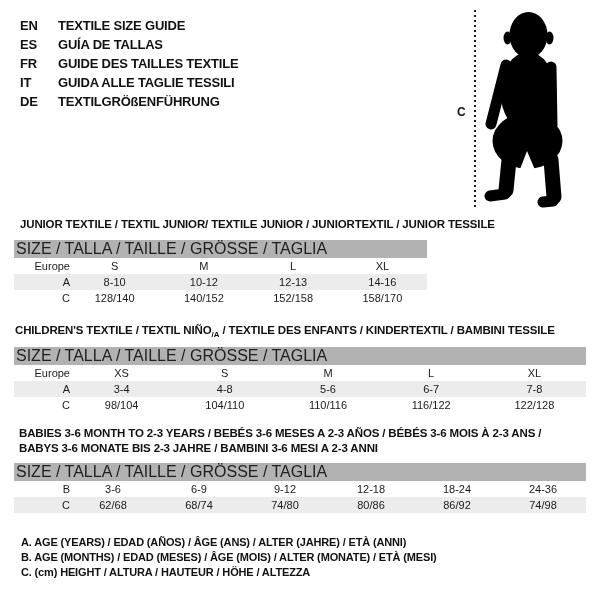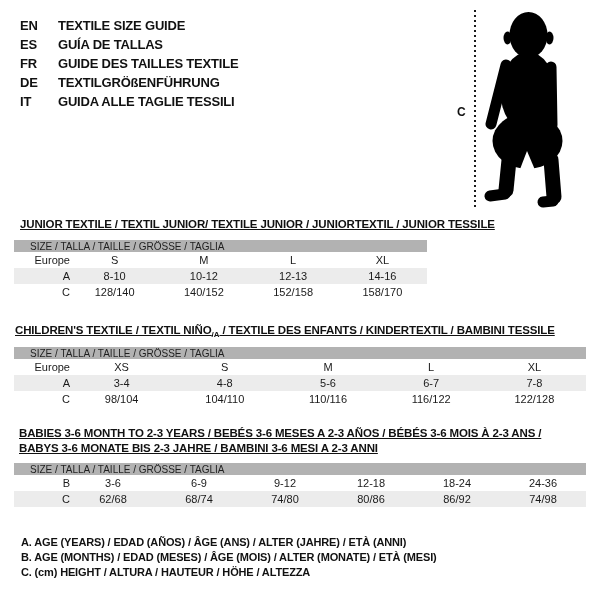--- a/index.html
+++ b/index.html
@@ -31,21 +31,20 @@
     position: absolute; left: 457px; top: 105px;
     font-weight: 700; font-size: 12px;
   }
   .silhouette { position: absolute; left: 481px; top: 5px; }
 
   
   .tbl-title {
     position: absolute;
     font-weight: 700; font-size: 11.5px; letter-spacing: -0.15px;
     white-space: nowrap;
-    text-decoration: underline;
   }
   .tbl-title .subscript {
     font-size: 8px; position: relative; top: 3px; letter-spacing: 0;
   }
   .title-1 { left: 20px; top: 218px; }
   .title-2 { left: 15px; top: 324px; }
   .title-3 { left: 19px; top: 426px; line-height: 15px; white-space: normal; width: 560px; }
 
   
   table.size-table {
@@ -55,21 +54,21 @@
   }
   .tbl-1 { left: 14px; top: 240px; width: 413px; }
   .tbl-2 { left: 14px; top: 347px; width: 572px; }
   .tbl-3 { left: 14px; top: 463px; width: 572px; }
   table.size-table td {
     height: 16px; text-align: center; vertical-align: middle;
     padding: 0; font-weight: 400; white-space: nowrap;
   }
   table.size-table td.band {
     background: #b2b2b2; height: 12px; text-align: left;
-    padding-left: 16px; font-size: 10px; color: #1f1f1f;
+    padding-left: 2px; font-size: 16px; color: #1f1f1f;
   }
   table.size-table td.rl { text-align: right; padding-left: 6px; }
   table.size-table tr.alt td { background: #ececec; }
 
   
   .footnotes {
     position: absolute; left: 21px; top: 535px;
     font-weight: 700; font-size: 11px; line-height: 15.2px;
     letter-spacing: -0.15px;
   }
@@ -84,26 +83,26 @@
   </div>
   <div class="lang-row">
     <span class="lang-code">ES</span>
     <span class="lang-text">GUÍA DE TALLAS</span>
   </div>
   <div class="lang-row">
     <span class="lang-code">FR</span>
     <span class="lang-text">GUIDE DES TAILLES TEXTILE</span>
   </div>
   <div class="lang-row">
+    <span class="lang-code">IT</span>
+    <span class="lang-text">GUIDA ALLE TAGLIE TESSILI</span>
+  </div>
+  <div class="lang-row">
     <span class="lang-code">DE</span>
     <span class="lang-text">TEXTILGRÖßENFÜHRUNG</span>
-  </div>
-  <div class="lang-row">
-    <span class="lang-code">IT</span>
-    <span class="lang-text">GUIDA ALLE TAGLIE TESSILI</span>
   </div>
 </div>
 
 <div class="dash-line"></div>
 <span class="c-label">C</span>
 <svg class="silhouette" width="92" height="207" viewBox="0 0 92 207" aria-hidden="true">
   <g fill="#000000" stroke="none">
     <ellipse cx="26.5" cy="33" rx="4" ry="6.5"></ellipse>
     <ellipse cx="68.5" cy="33" rx="4" ry="6.5"></ellipse>
     <ellipse cx="47.5" cy="30" rx="19" ry="23"></ellipse>

